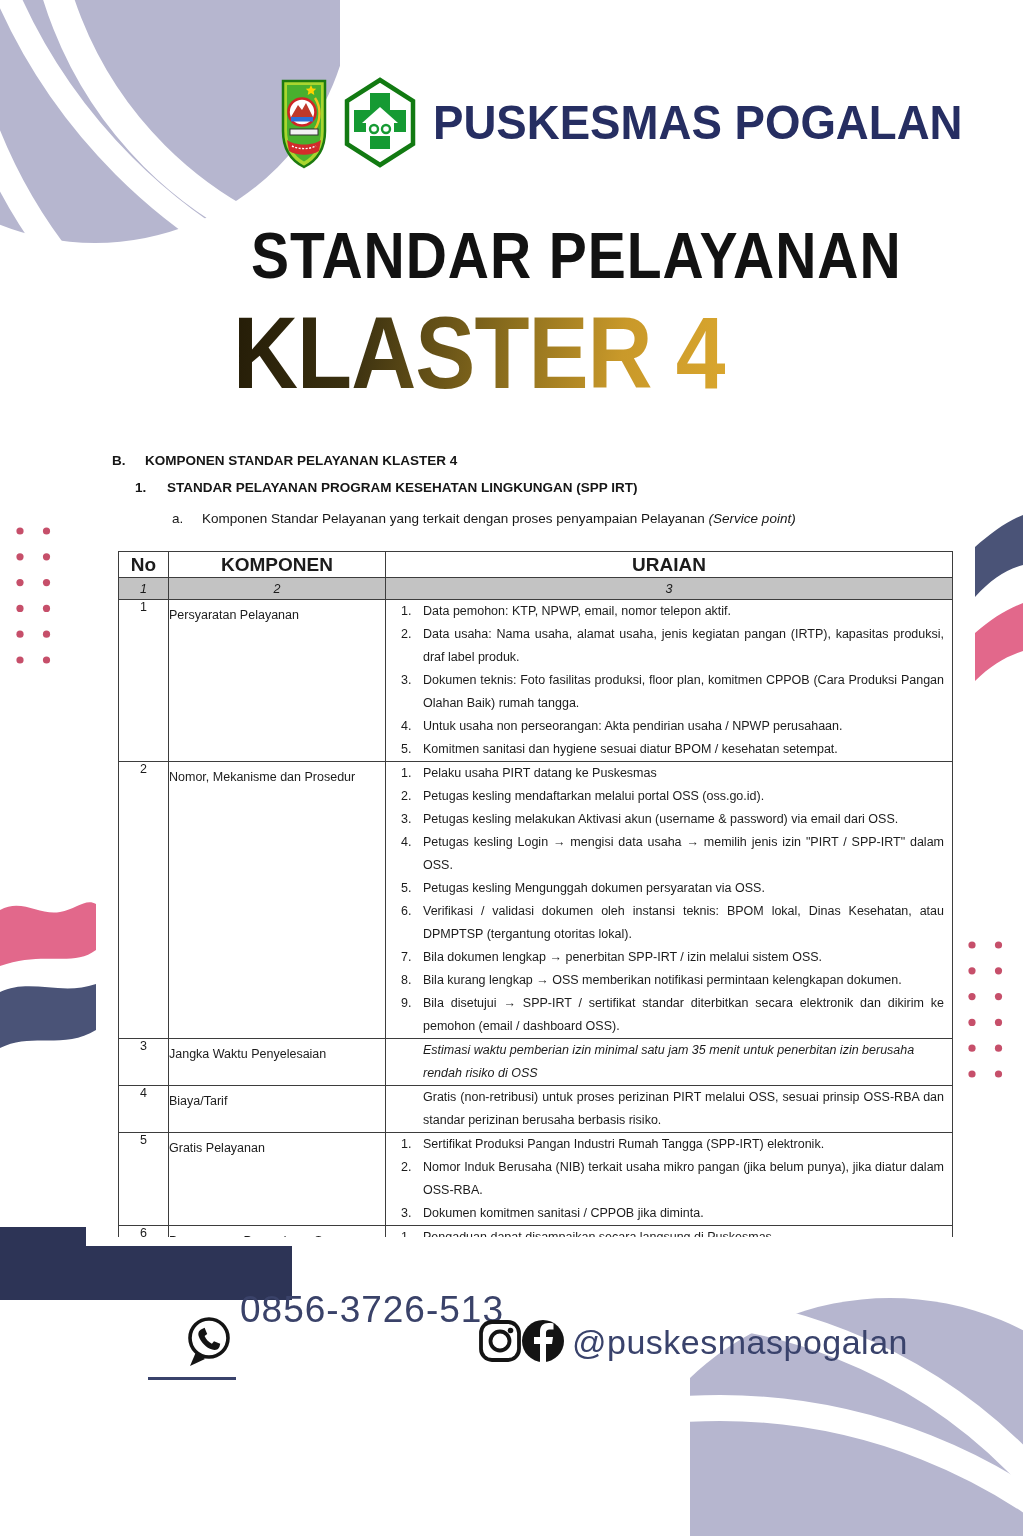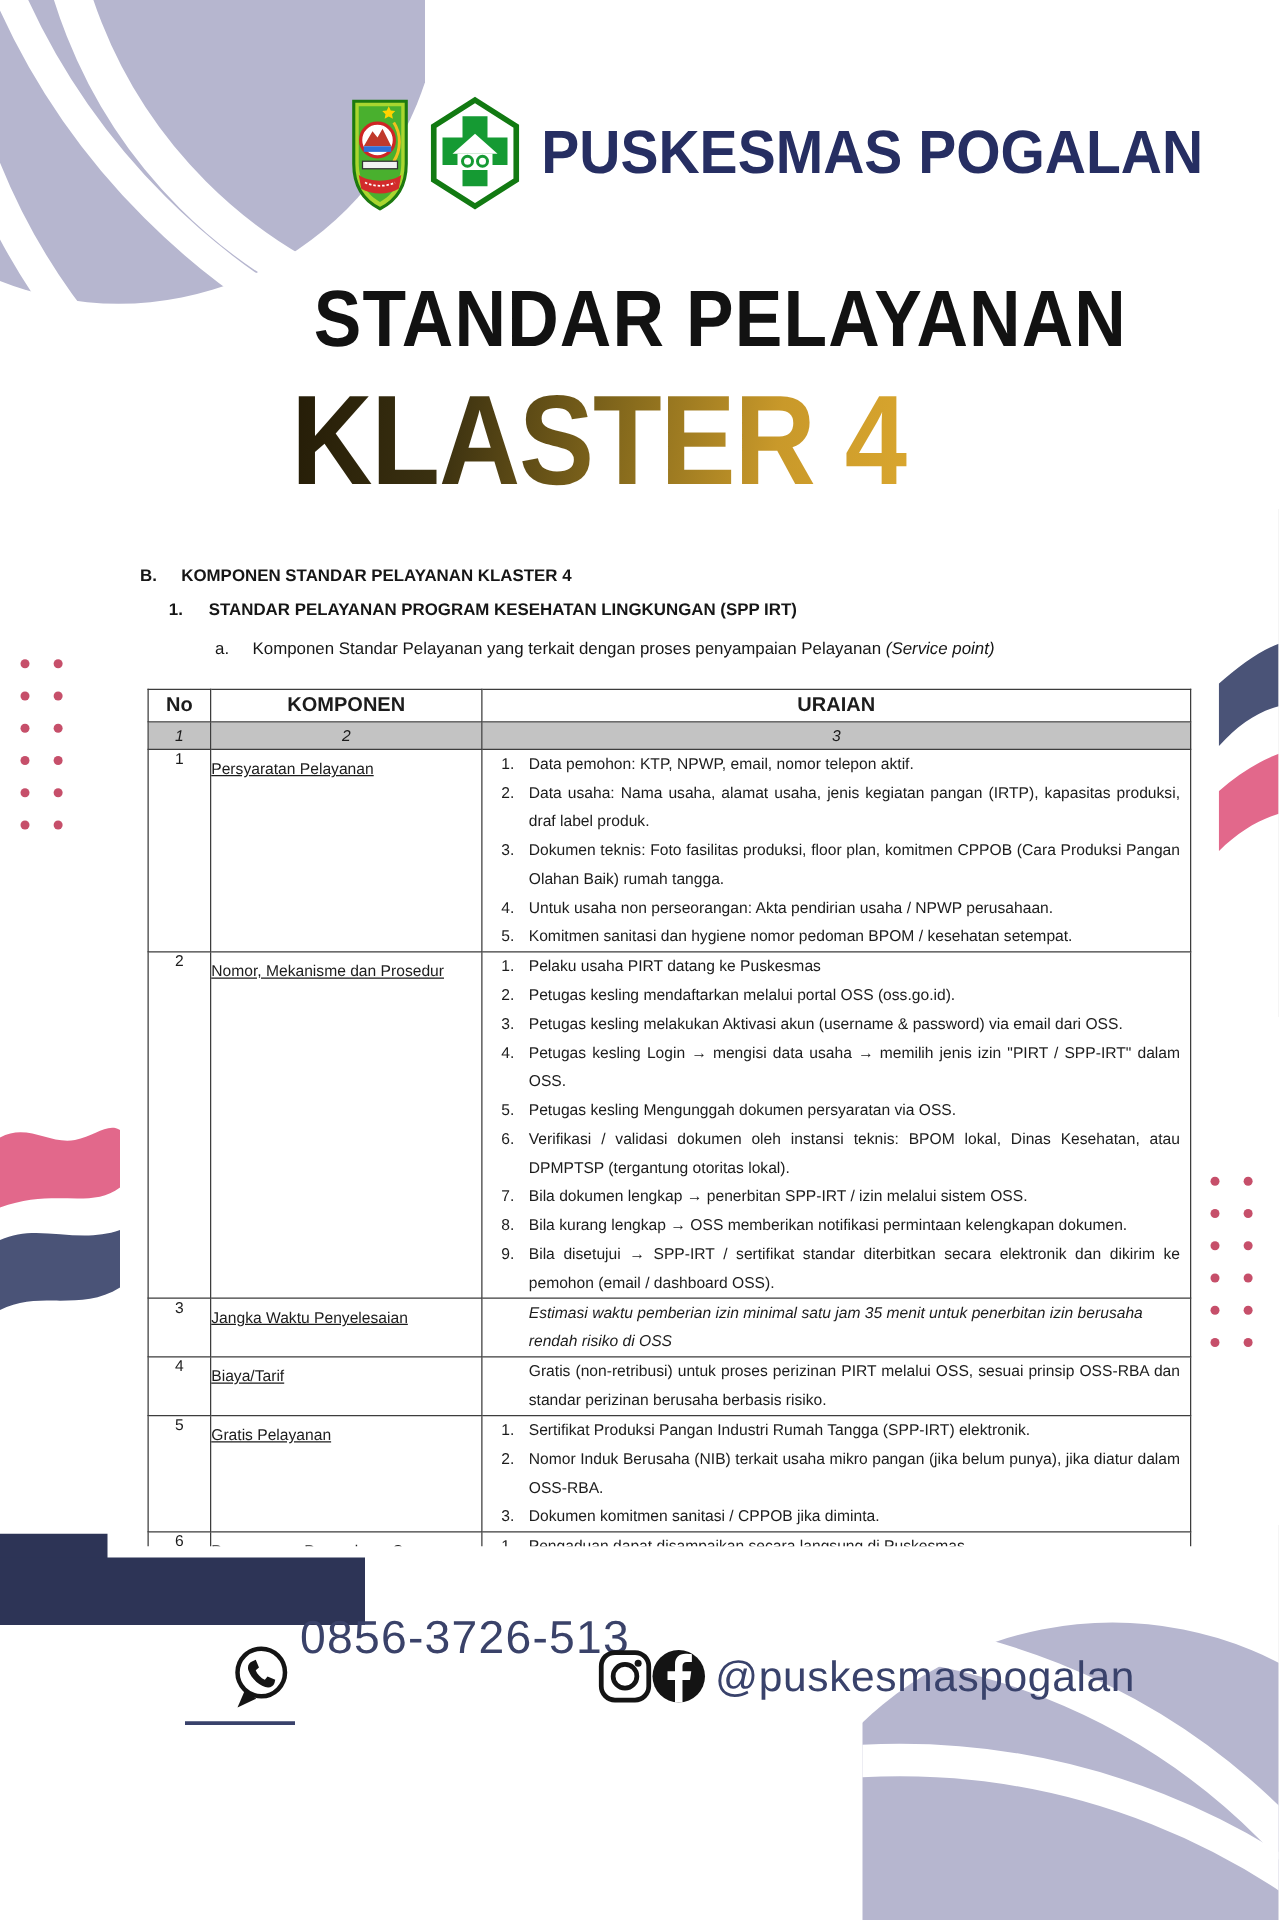--- a/index.html
+++ b/index.html
@@ -48,24 +48,24 @@
   .sec-a .lbl{flex:none;width:30px;font-style:normal;}
   .sec-a .txt{flex:1;text-align:justify;}
 
   
   table.svc{
     position:absolute;left:118px;top:551px;width:834px;
     border-collapse:collapse;table-layout:fixed;
     font-size:12.5px;color:#1c1c1c;background:#fff;
   }
   table.svc th,table.svc td{border:1px solid #3d3d3d;padding:0;vertical-align:top;}
-  table.svc tr.hdr th{height:25px;font-size:16px;font-weight:bold;text-align:center;vertical-align:middle;}
+  table.svc tr.hdr th{height:25px;font-size:19px;font-weight:bold;text-align:center;vertical-align:middle;}
   table.svc tr.sub td{background:#c3c3c3;font-style:italic;text-align:center;height:21px;vertical-align:middle;font-size:12.5px;}
   td.c-no{text-align:center;padding-top:7px;}
-  td.c-komp{padding:7px 8px 4px 9px;line-height:31px;text-decoration:underline;}
+  td.c-komp{padding:7px 8px 4px 9px;line-height:31px;}
   td.c-ur{padding:5px 0 4px 0;}
   .u-item{display:flex;align-items:flex-start;}
   .u-num{flex:0 0 22px;margin-left:15px;line-height:23px;}
   .u-text{flex:1;text-align:justify;line-height:23px;padding-right:8px;}
   .u-plain{margin-left:37px;line-height:23px;text-align:justify;padding-right:8px;}
   .u-plain.nojust{text-align:left;font-style:italic;}
   tr.clipped td{border-bottom:none;}
   tr.clipped .clipwrap{height:11px;overflow:hidden;}
 
   
@@ -211,21 +211,21 @@
             <div class="u-item">
               <span class="u-num">3.</span>
               <span class="u-text">Dokumen teknis: Foto fasilitas produksi, floor plan, komitmen CPPOB (Cara Produksi Pangan Olahan Baik) rumah tangga.</span>
             </div>
             <div class="u-item">
               <span class="u-num">4.</span>
               <span class="u-text">Untuk usaha non perseorangan: Akta pendirian usaha / NPWP perusahaan.</span>
             </div>
             <div class="u-item">
               <span class="u-num">5.</span>
-              <span class="u-text">Komitmen sanitasi dan hygiene nomor pedoman BPOM / kesehatan setempat.</span>
+              <span class="u-text">Komitmen sanitasi dan hygiene sesuai diatur BPOM / kesehatan setempat.</span>
             </div>
           </td>
         </tr>
         <tr>
           <td class="c-no"><span>2</span></td>
           <td class="c-komp"><span>Nomor, Mekanisme dan Prosedur</span></td>
           <td class="c-ur">
             <div class="u-item">
               <span class="u-num">1.</span>
               <span class="u-text">Pelaku usaha PIRT datang ke Puskesmas</span>

